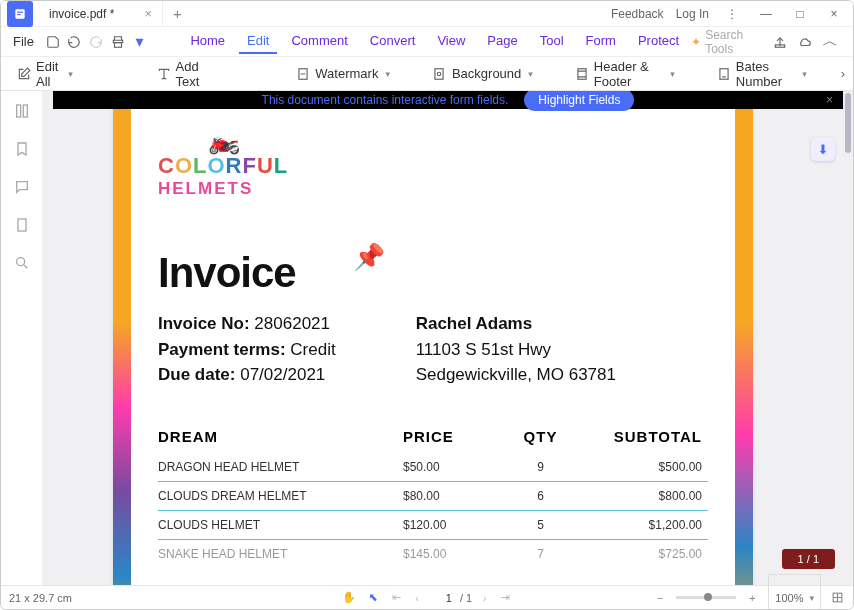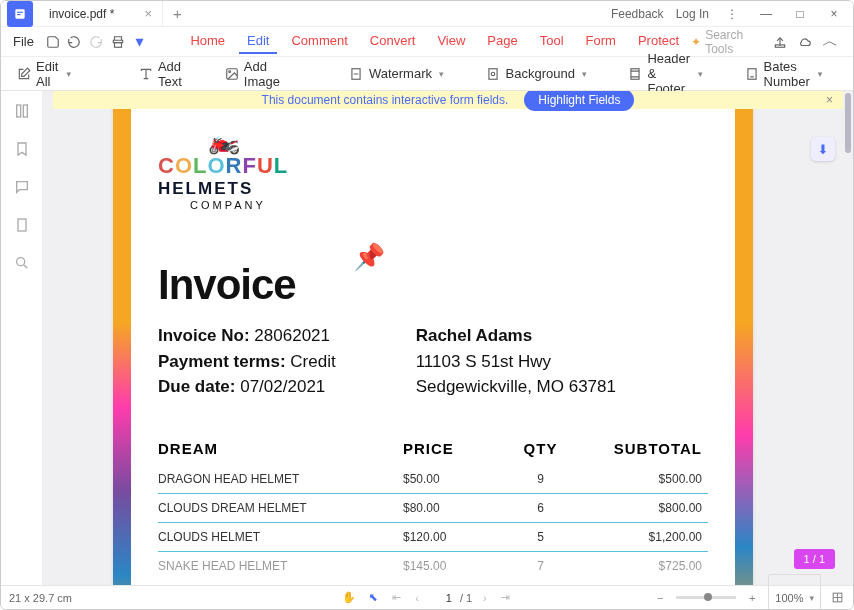--- a/index.html
+++ b/index.html
@@ -13,81 +13,81 @@
 .tab-close { margin-left: 30px; color: #999; cursor: pointer; font-size: 13px; }
 .tab-add { padding: 0 10px; color: #888; font-size: 15px; cursor: pointer; }
 .titlebar-right { margin-left: auto; display: flex; align-items: center; gap: 12px; padding-right: 8px; font-size: 12px; color: #666; }
 .win-btn { width: 22px; height: 22px; display: flex; align-items: center; justify-content: center; color: #666; cursor: pointer; }
 
 
 .menubar { height: 30px; display: flex; align-items: center; padding: 0 6px; gap: 4px; border-bottom: 1px solid #eee; }
 .menu-file { font-size: 13px; color: #333; padding: 0 6px; cursor: pointer; }
 .mb-icon { width: 20px; height: 20px; display: flex; align-items: center; justify-content: center; color: #666; cursor: pointer; }
 .menu-items { display: flex; gap: 6px; margin-left: 30px; }
-.menu-item { font-size: 13px; padding: 4px 8px; color: #ef4444; cursor: pointer; }
+.menu-item { font-size: 13px; padding: 4px 8px; color: #6d28d9; cursor: pointer; }
 .menu-item.active { color: #4a6cf7; border-bottom: 2px solid #4a6cf7; }
 .menubar-right { margin-left: auto; display: flex; align-items: center; gap: 8px; padding-right: 8px; }
 .search-tools { font-size: 12px; color: #aaa; display: flex; align-items: center; gap: 4px; }
 
 
 .toolbar { height: 34px; display: flex; align-items: center; padding: 0 8px; gap: 26px; border-bottom: 1px solid #e5e5e5; font-size: 13px; color: #333; }
 .tool-btn { display: flex; align-items: center; gap: 5px; padding: 4px 8px; cursor: pointer; border-radius: 3px; }
 .tool-btn.highlighted { border: 2px solid #e74c3c; color: #4a6cf7; }
 .tool-btn .ti { width: 15px; height: 15px; display: flex; align-items: center; justify-content: center; color: #666; }
 .tool-btn.highlighted .ti { color: #4a6cf7; }
 .dd { font-size: 9px; color: #888; margin-left: 2px; }
 .toolbar-right-arrow { margin-left: auto; color: #666; font-size: 13px; cursor: pointer; }
 
 
 .main { display: flex; height: calc(100% - 26px - 30px - 34px - 24px); }
 .sidebar { width: 42px; background: #fff; border-right: 1px solid #eee; display: flex; flex-direction: column; align-items: center; padding-top: 10px; gap: 18px; }
 .sb-icon { width: 20px; height: 20px; color: #aaa; cursor: pointer; display: flex; align-items: center; justify-content: center; }
 .sb-expand { position: absolute; left: 42px; top: 330px; font-size: 9px; color: #666; cursor: pointer; }
 
 .canvas { flex: 1; background: #f0f0f3; position: relative; overflow: hidden; }
-.notice-bar { position: absolute; left: 10px; right: 10px; top: 0; height: 18px; background: #fef9c3; display: flex; align-items: center; justify-content: center; font-size: 12px; color: #4a6cf7; }
+.notice-bar { position: absolute; left: 10px; right: 10px; top: 0; height: 18px; background: #000000; display: flex; align-items: center; justify-content: center; font-size: 12px; color: #4a6cf7; }
 .notice-bar .hl-btn { background: #4a6cf7; color: #fff; padding: 4px 14px; border-radius: 12px; margin-left: 16px; font-size: 12px; cursor: pointer; }
 .notice-close { position: absolute; right: 10px; color: #888; cursor: pointer; }
 
 .page { position: absolute; left: 70px; top: 8px; width: 640px; height: 560px; background: #fff; box-shadow: 0 1px 4px rgba(0,0,0,0.1); }
 .page-border-l { position: absolute; left: 0; top: 0; bottom: 0; width: 18px; background: linear-gradient(180deg, #f5a623 0%, #f5a623 40%, #ff3cac 55%, #784ba0 70%, #2b86c5 85%, #f5a623 100%); }
 .page-border-r { position: absolute; right: 0; top: 0; bottom: 0; width: 18px; background: linear-gradient(180deg, #f5a623 0%, #f5a623 40%, #ff3cac 60%, #2b86c5 80%, #f5a623 100%); }
 .page-inner { position: absolute; left: 45px; right: 45px; top: 28px; bottom: 0; }
 
 .logo-block { margin-bottom: 50px; }
 .logo-icon { font-size: 26px; line-height: 1; }
 .logo-text { font-size: 22px; font-weight: 800; letter-spacing: 1px; }
 .logo-text span:nth-child(1) { color: #d9534f; }
 .logo-text span:nth-child(2) { color: #f0ad4e; }
 .logo-text span:nth-child(3) { color: #5cb85c; }
 .logo-text span:nth-child(4) { color: #5bc0de; }
 .logo-text span:nth-child(5) { color: #337ab7; }
 .logo-text span:nth-child(6) { color: #8e44ad; }
 .logo-text span:nth-child(7) { color: #e74c3c; }
 .logo-text span:nth-child(8) { color: #16a085; }
-.logo-sub { font-size: 17px; font-weight: 800; letter-spacing: 2px; color: #0f172a; }
+.logo-sub { font-size: 17px; font-weight: 800; letter-spacing: 2px; color: #ec4899; }
 .logo-company { font-size: 11px; letter-spacing: 3px; color: #111; margin-left: 32px; }
 
 .pushpin { position: absolute; left: 195px; top: 115px; color: #e82020; font-size: 26px; }
 
 .invoice-h { font-size: 42px; font-weight: 900; color: #111; margin-top: 50px; margin-bottom: 14px; letter-spacing: -1px; }
 .meta-row { display: flex; gap: 80px; font-size: 17px; color: #111; margin-bottom: 40px; }
 .meta-col div { line-height: 1.5; }
 .meta-col b { font-weight: 700; }
 
 .tbl { width: 100%; font-size: 13px; }
 .tbl-head { display: flex; font-weight: 800; font-size: 15px; letter-spacing: 1px; padding-bottom: 8px; }
 .tbl-row { display: flex; padding: 7px 0; border-bottom: 1px solid #5bc0de; font-size: 12px; color: #333; }
 .c-name { flex: 0 0 245px; }
 .c-price { flex: 0 0 100px; }
 .c-qty { flex: 0 0 75px; text-align: center; }
 .c-sub { flex: 1; text-align: right; padding-right: 6px; }
 
 .dl-badge { position: absolute; right: 18px; top: 46px; width: 24px; height: 24px; background: #eef; border-radius: 5px; display: flex; align-items: center; justify-content: center; color: #4a6cf7; font-size: 13px; box-shadow: 0 1px 3px rgba(0,0,0,0.15); cursor: pointer; }
-.page-badge { position: absolute; right: 18px; bottom: 16px; background: #d946ef; color: #fff; font-size: 11px; padding: 4px 10px; border-radius: 3px; }
+.page-badge { position: absolute; right: 18px; bottom: 16px; background: #7f1d1d; color: #fff; font-size: 11px; padding: 4px 16px; border-radius: 3px; }
 .canvas-scroll { position: absolute; right: 2px; top: 2px; width: 6px; height: 60px; background: #b8b8c4; border-radius: 3px; }
 
 
 .statusbar { position: absolute; left: 0; right: 0; bottom: 0; height: 24px; border-top: 1px solid #e5e5e5; display: flex; align-items: center; padding: 0 8px; font-size: 11px; color: #666; background: #fff; }
 .sb-center { position: absolute; left: 50%; transform: translateX(-50%); display: flex; align-items: center; gap: 8px; }
 .sb-nav-btn { color: #bbb; cursor: pointer; padding: 0 3px; }
 .sb-page-input { width: 22px; text-align: right; border: none; font-size: 11px; color: #333; }
 .sb-right { margin-left: auto; display: flex; align-items: center; gap: 8px; }
 .zoom-box { border: 1px solid #ddd; padding: 17px 6px; display: flex; align-items: center; gap: 4px; border-radius: 2px; }
 .sb-ico { width: 16px; height: 16px; display: flex; align-items: center; justify-content: center; color: #888; cursor: pointer; }
@@ -194,30 +194,20 @@
   <div class="tool-btn">
     <span class="ti">
         <svg width="14" height="14" viewBox="0 0 24 24" fill="none" stroke="currentColor" stroke-width="2">
           <path d="M4 7V4h16v3"></path>
           <path d="M12 4v16"></path>
           <path d="M8 20h8"></path>
         </svg>
       </span>
     <span>Add Text</span>
   </div>
-  <div class="tool-btn">
-    <span class="ti">
-        <svg width="14" height="14" viewBox="0 0 24 24" fill="none" stroke="currentColor" stroke-width="2">
-          <rect x="3" y="3" width="18" height="18" rx="2"></rect>
-          <circle cx="8" cy="8" r="1.5"></circle>
-          <path d="m21 15-5-5L5 21"></path>
-        </svg>
-      </span>
-    <span>Add Image</span>
-  </div>
   <div style="width:20px"></div>
   <div class="tool-btn">
     <span class="ti">
         <svg width="14" height="14" viewBox="0 0 24 24" fill="none" stroke="currentColor" stroke-width="2">
           <rect x="5" y="3" width="14" height="18"></rect>
           <path d="M8 12h8"></path>
         </svg>
       </span>
     <span>Watermark</span>
       <span class="dd">▾</span>
@@ -291,21 +281,20 @@
     <div class="canvas-scroll"></div>
 
     <div class="page">
       <div class="page-border-l"></div>
       <div class="page-border-r"></div>
       <div class="page-inner">
         <div class="logo-block">
           <div class="logo-icon" style="margin-left:50px">🏍️</div>
           <div class="logo-text"><span>C</span><span>O</span><span>L</span><span>O</span><span>R</span><span>F</span><span>U</span><span>L</span></div>
           <div class="logo-sub">HELMETS</div>
-          <div class="logo-company">COMPANY</div>
         </div>
         <div class="pushpin">📌</div>
 
         <div class="invoice-h">Invoice</div>
 
         <div class="meta-row">
           <div class="meta-col">
             <div><b>Invoice No:</b> <span>28062021</span></div>
             <div><b>Payment terms:</b> <span>Credit</span></div>
             <div><b>Due date:</b> <span>07/02/2021</span></div>

